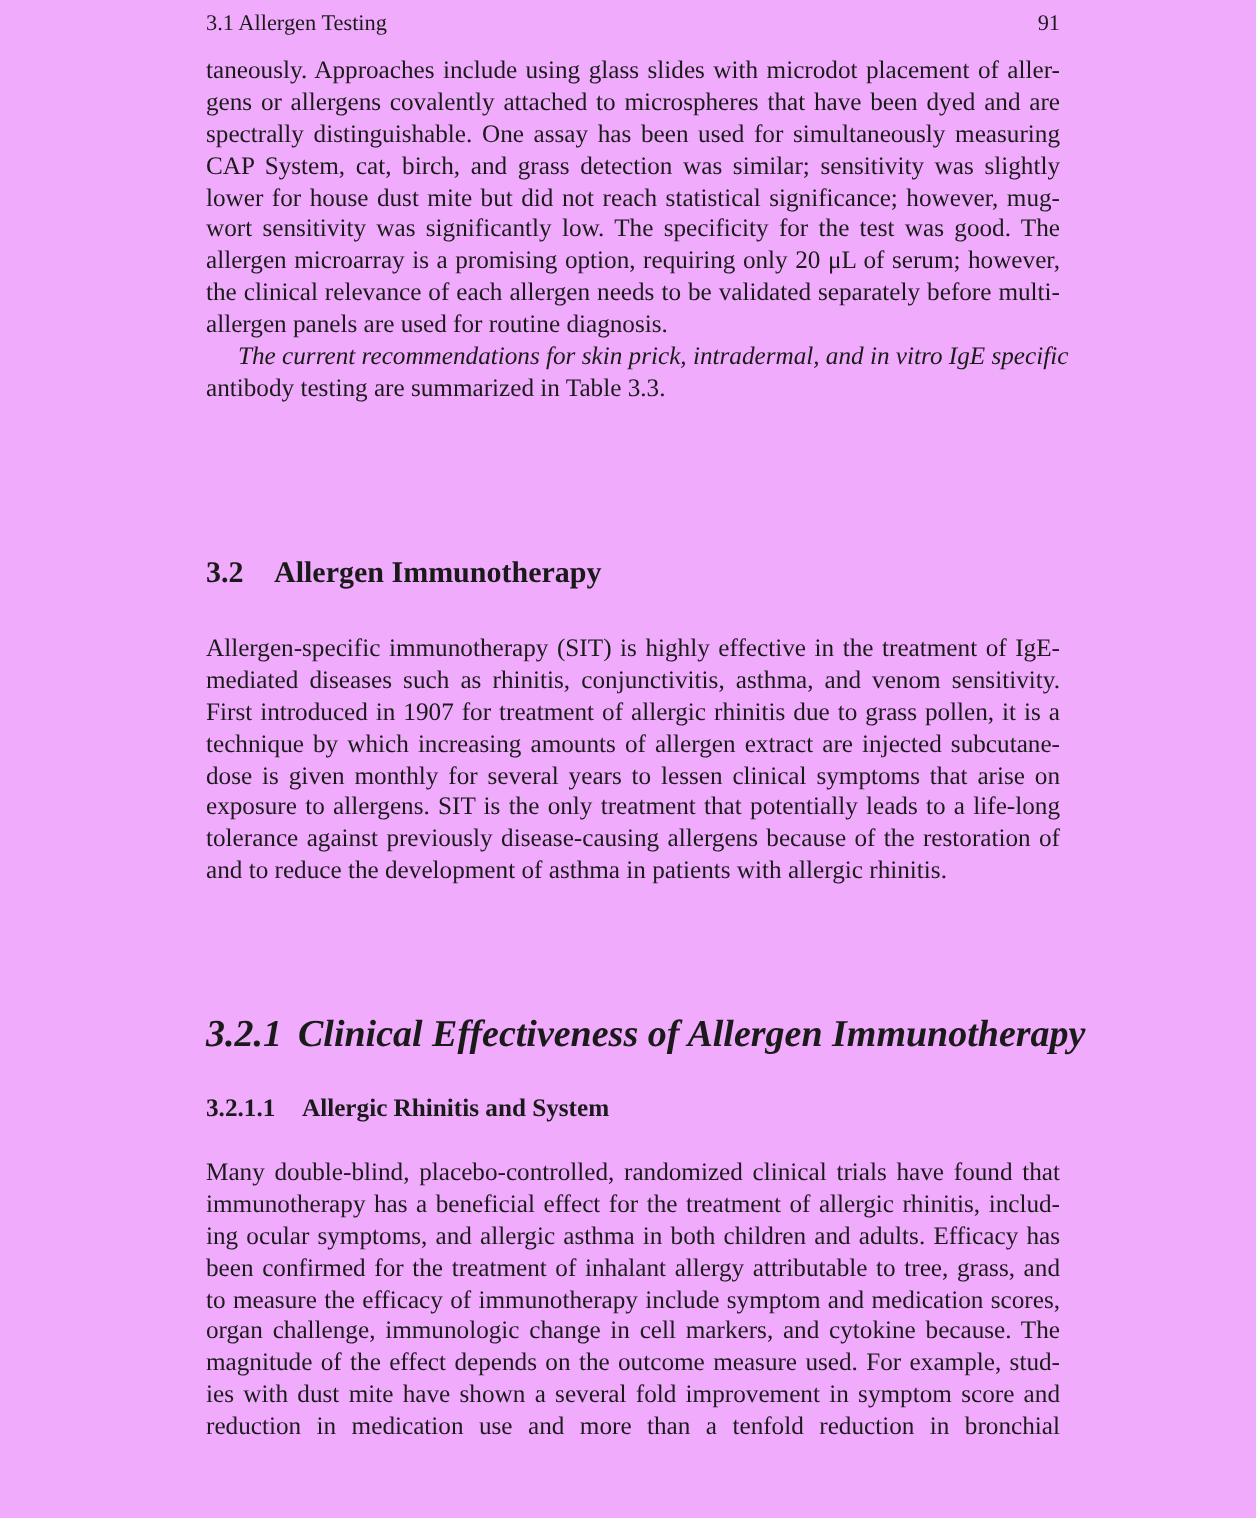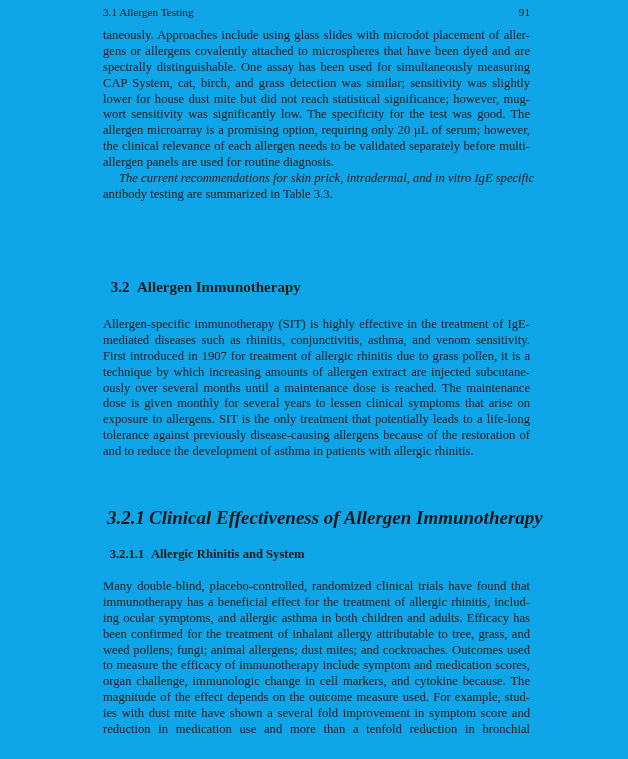--- a/index.html
+++ b/index.html
@@ -1,31 +1,31 @@
 <!DOCTYPE html>
 <html><head>
 <meta charset="utf-8">
 <style>
   html, body { margin: 0; padding: 0; background: #ffffff; }
   body { width: 628px; height: 759px; position: relative; overflow: hidden;
          font-family: "Liberation Serif", "DejaVu Serif", serif; color: #1a1a1a; }
-  .page { position: absolute; left: 0; top: 0; width: 628px; height: 759px; background: #0ea5e9; }
+  .page { position: absolute; left: 0; top: 0; width: 628px; height: 759px; background: #f0abfc; }
   .running-head { position: absolute; left: 103px; top: 4px; width: 427px; height: 16px;
                   font-size: 11.2px; line-height: 16px; }
   .running-head .title { position: absolute; left: 0; top: 0; }
   .running-head .pno { position: absolute; right: 0; top: 0; }
   .col { position: absolute; left: 103px; width: 427px; }
   .line { display: block; height: 15.9px; line-height: 15.9px; font-size: 12.6px;
           white-space: nowrap; text-align: justify; text-align-last: justify; }
   .line.last { text-align-last: left; }
   .line.indent { padding-left: 16px; font-style: italic; }
   .h-section { position: absolute; left: 103px; top: 277px; font-size: 15px; font-weight: bold; line-height: 20px; white-space: nowrap; }
   .h-sub { position: absolute; left: 103px; top: 508px; font-size: 19px; font-weight: bold; font-style: italic; line-height: 20px; white-space: nowrap; }
   .h-subsub { position: absolute; left: 103px; top: 546px; font-size: 12.6px; font-weight: bold; line-height: 16px; white-space: nowrap; }
-  .num { display: inline-block; text-align: center; }
+  .num { display: inline-block; }
   .h-section .num { width: 34px; }
   .h-sub .num { width: 46px; }
   .h-subsub .num { width: 48px; }
 </style>
 </head>
 <body>
 
 <div class="page">
 
   <div class="running-head">
@@ -49,41 +49,39 @@
 
   <div class="h-section">
     <span class="num">3.2</span><span>Allergen Immunotherapy</span>
   </div>
 
   <div class="col" style="top:317px;">
     <span class="line">Allergen-specific immunotherapy (SIT) is highly effective in the treatment of IgE-</span>
     <span class="line">mediated diseases such as rhinitis, conjunctivitis, asthma, and venom sensitivity.</span>
     <span class="line">First introduced in 1907 for treatment of allergic rhinitis due to grass pollen, it is a</span>
     <span class="line">technique by which increasing amounts of allergen extract are injected subcutane-</span>
-    <span class="line">ously over several months until a maintenance dose is reached. The maintenance</span>
     <span class="line">dose is given monthly for several years to lessen clinical symptoms that arise on</span>
     <span class="line">exposure to allergens. SIT is the only treatment that potentially leads to a life-long</span>
     <span class="line">tolerance against previously disease-causing allergens because of the restoration of</span>
     <span class="line last">and to reduce the development of asthma in patients with allergic rhinitis.</span>
   </div>
 
   <div class="h-sub">
     <span class="num">3.2.1</span><span>Clinical Effectiveness of Allergen Immunotherapy</span>
   </div>
 
   <div class="h-subsub">
     <span class="num">3.2.1.1</span><span>Allergic Rhinitis and System</span>
   </div>
 
   <div class="col" style="top:579px;">
     <span class="line">Many double-blind, placebo-controlled, randomized clinical trials have found that</span>
     <span class="line">immunotherapy has a beneficial effect for the treatment of allergic rhinitis, includ-</span>
     <span class="line">ing ocular symptoms, and allergic asthma in both children and adults. Efficacy has</span>
     <span class="line">been confirmed for the treatment of inhalant allergy attributable to tree, grass, and</span>
-    <span class="line">weed pollens; fungi; animal allergens; dust mites; and cockroaches. Outcomes used</span>
     <span class="line">to measure the efficacy of immunotherapy include symptom and medication scores,</span>
     <span class="line">organ challenge, immunologic change in cell markers, and cytokine because. The</span>
     <span class="line">magnitude of the effect depends on the outcome measure used. For example, stud-</span>
     <span class="line">ies with dust mite have shown a several fold improvement in symptom score and</span>
     <span class="line">reduction in medication use and more than a tenfold reduction in bronchial</span>
   </div>
 
 </div>
 
 </body></html>

